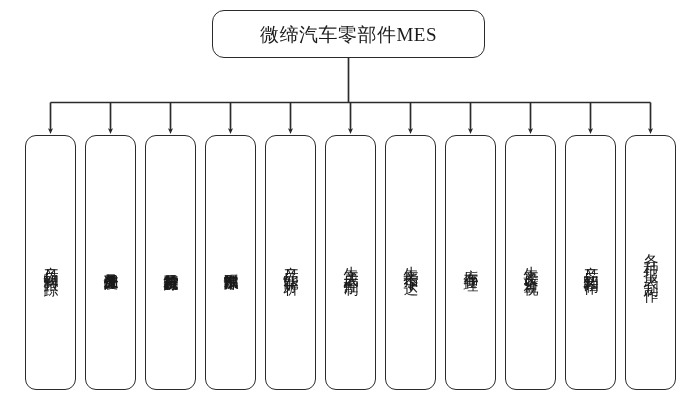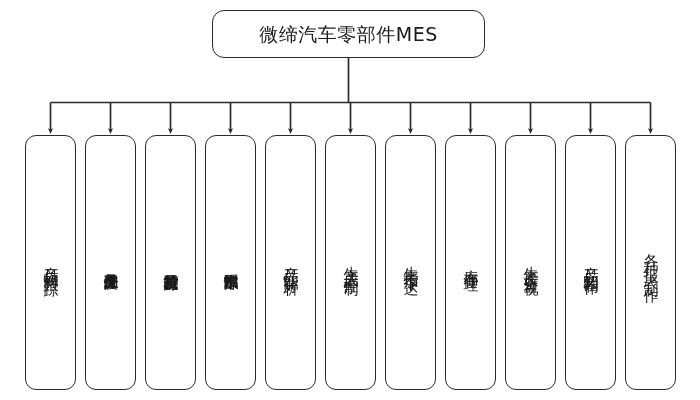--- a/index.html
+++ b/index.html
@@ -29,20 +29,21 @@
     top: 10px;
     width: 273px;
     height: 48px;
     box-sizing: border-box;
     border: 1.4px solid #2b2b2b;
     border-radius: 12px;
     background: #ffffff;
     display: flex;
     align-items: center;
     justify-content: center;
+    font-family: Liberation Serif, serif;
   }
   .root-label {
     font-size: 19px;
     color: #1a1a1a;
     letter-spacing: 0.5px;
     line-height: 1;
     white-space: nowrap;
   }
   .leaf-node {
     position: absolute;

